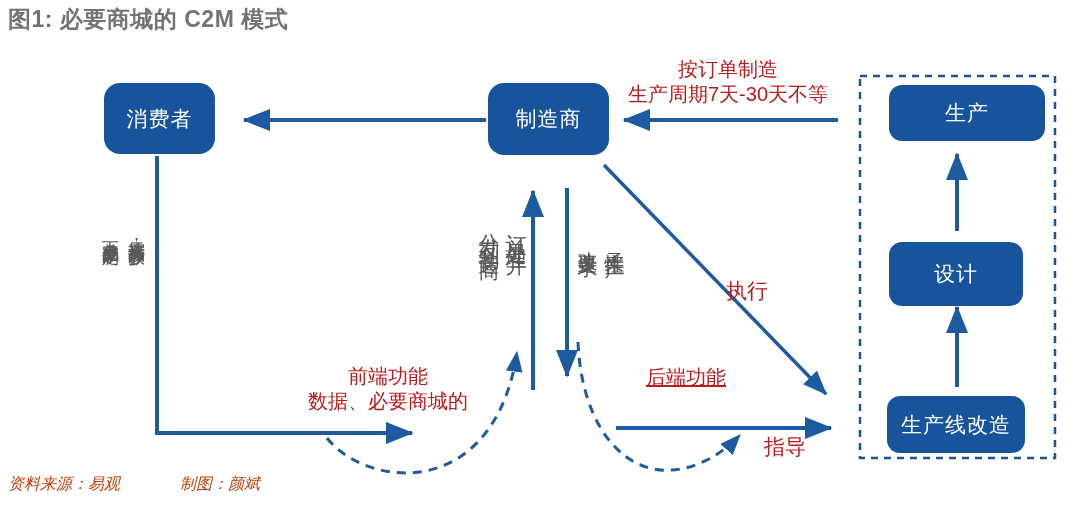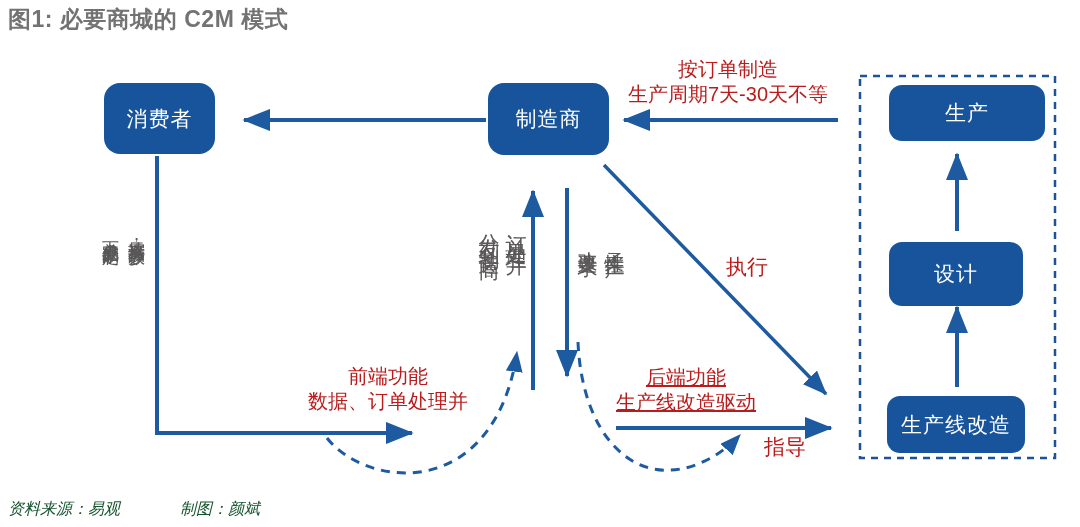--- a/index.html
+++ b/index.html
@@ -23,21 +23,21 @@
     text-align:center;white-space:nowrap;
   }
   .lbl span{display:block;}
   .vlbl{
     position:absolute;color:#595757;writing-mode:vertical-rl;
     font-size:21px;letter-spacing:5px;line-height:27px;white-space:nowrap;
   }
   .vlbl span{display:block;}
   .vlbl.tight{font-size:20px;letter-spacing:2px;}
   .vlbl.consumer{font-size:17px;letter-spacing:1px;line-height:26px;}
-  .footer{position:absolute;top:499px;font-size:16px;font-style:italic;color:#14532d;white-space:nowrap;text-align:right;}
+  .footer{position:absolute;top:474px;font-size:16px;font-style:italic;color:#c2410c;white-space:nowrap;text-align:right;}
 </style>
 </head>
 <body>
 
 <div id="canvas">
 
   <div class="title">图1: 必要商城的 C2M 模式</div>
 
   <svg class="overlay" width="1080" height="527" viewBox="0 0 1080 527">
     <defs>
@@ -79,30 +79,29 @@
   <div class="node small" style="left:889px;top:85px;width:156px;height:56px;">生产</div>
   <div class="node small" style="left:889px;top:242px;width:134px;height:64px;">设计</div>
   <div class="node small" style="left:887px;top:396px;width:138px;height:57px;">生产线改造</div>
 
 
   <div class="lbl" style="left:608px;top:57px;width:240px;">
     <span>按订单制造</span>
     <span>生产周期7天-30天不等</span>
   </div>
 
-  <div class="lbl" style="left:726px;top:254px;font-size:21px;">执行</div>
+  <div class="lbl" style="left:726px;top:278px;font-size:21px;">执行</div>
 
   <div class="lbl" style="left:288px;top:364px;width:200px;">
     <span>前端功能</span>
-    <span>数据、订单处理并</span>
+    <span>数据、必要商城的</span>
   </div>
 
   <div class="lbl" style="left:586px;top:365px;width:200px;text-decoration:underline;">
     <span>后端功能</span>
-    <span>生产线改造驱动</span>
   </div>
 
   <div class="lbl" style="left:764px;top:434px;font-size:21px;">指导</div>
 
   <div class="vlbl consumer" style="left:97px;top:228px;">
     <span>按需选择产品参数，</span>
     <span>下单完成产品定制</span>
   </div>
 
   <div class="vlbl" style="left:476px;top:217px;">

